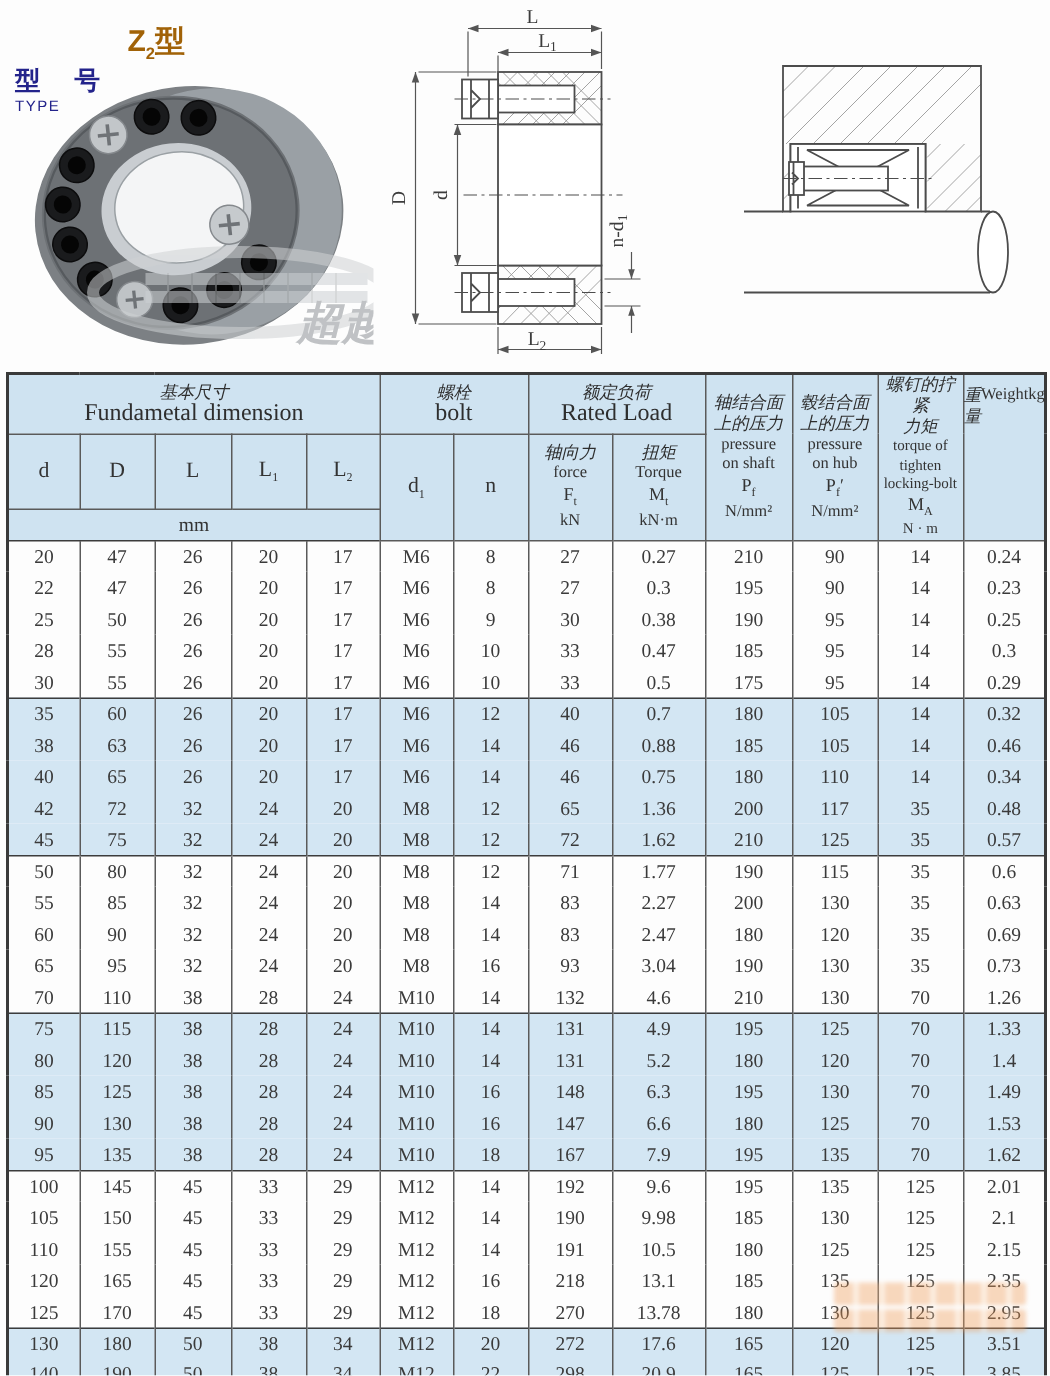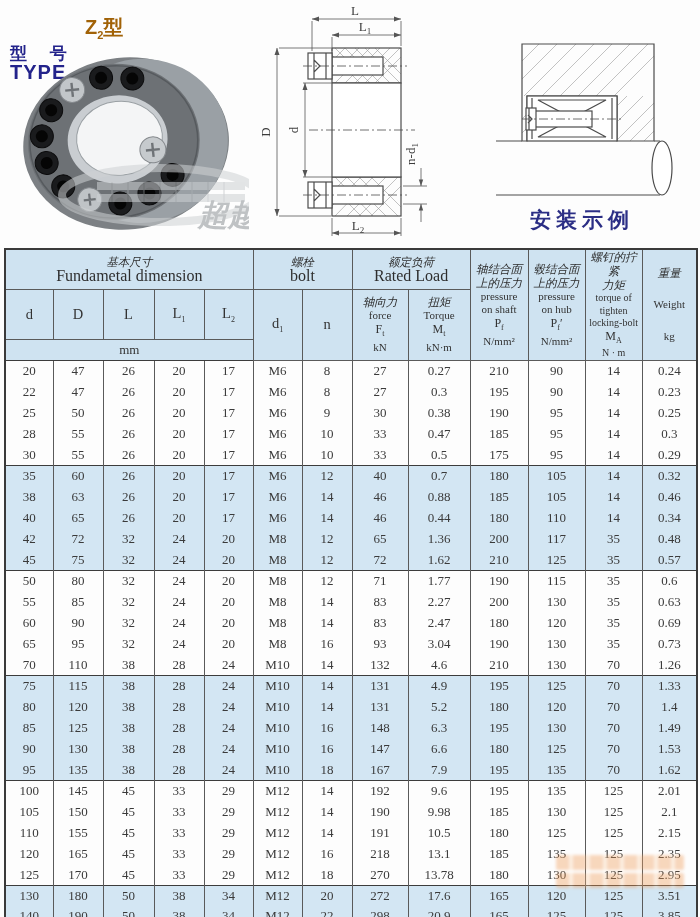--- a/index.html
+++ b/index.html
@@ -4,22 +4,22 @@
 <style>
   html,body{margin:0;padding:0;}
   body{width:700px;height:917px;position:relative;background:#ffffff;
        font-family:"Liberation Serif","DejaVu Serif",serif;color:#333;}
   .page{position:absolute;inset:0;overflow:hidden;background:#fdfdfd;}
 
   
   .title-block{position:absolute;left:10px;top:5px;}
   .title-cn{font-family:"Liberation Sans","DejaVu Sans",sans-serif;font-weight:bold;
             font-size:17px;color:#23238b;letter-spacing:9px;line-height:19px;margin-top:39px;}
-  .title-en{font-family:"Liberation Sans","DejaVu Sans",sans-serif;font-weight:bold;
-            font-size:20px;color:#23238b;letter-spacing:1px;line-height:18px;}
+  .title-en{font-family:"Liberation Sans","DejaVu Sans",sans-serif;font-weight:normal;
+            font-size:10px;color:#23238b;letter-spacing:1px;line-height:18px;}
   .model{position:absolute;left:85px;top:14px;font-family:"Liberation Sans",sans-serif;
          font-weight:bold;font-size:20px;color:#a16207;}
   .model sub{font-size:11px;}
 
   
   .photo-svg{position:absolute;left:2px;top:53px;}
   .section-svg{position:absolute;left:255px;top:4px;}
   .install-svg{position:absolute;left:472px;top:23px;}
   .install-caption{position:absolute;left:478px;top:206px;width:208px;text-align:center;
         font-family:"Liberation Sans","DejaVu Sans",sans-serif;font-weight:bold;
@@ -31,21 +31,21 @@
         border:2px solid #3a3a3a;}
   th,td{padding:0;text-align:center;vertical-align:middle;}
   thead th{border:1px solid #5a5a5a;background:#cfe3f1;font-weight:normal;}
   .cn{font-size:11.5px;font-style:italic;line-height:14px;color:#2e2e2e;}
   .en{font-size:16px;line-height:14px;color:#2e2e2e;}
   .stack{font-size:11px;line-height:13.5px;}
   .stack7{font-size:10px;line-height:12.5px;}
   .sym{font-size:12px;}
   sub{font-size:8px;}
   .dimhead{font-size:14.5px;}
-  .wcell{display:flex;flex-direction:column;justify-content:space-around;height:96px;}
+  .wcell{display:flex;justify-content:space-around;height:96px;}
   tr.h1{height:40px;} tr.h2{height:38px;} tr.h3{height:20px;}
   tbody tr{height:21px;}
   tbody td{border-left:1px solid #5a5a5a;border-right:1px solid #5a5a5a;
            font-size:13px;color:#3a3a3a;}
   tbody tr.band td{background:#d3e6f3;}
   tbody tr.gstart td{border-top:1.6px solid #3c3c3c;}
   thead tr.h3 th{border-bottom:1.6px solid #3c3c3c;}
 
   
   .tbl-wm{position:absolute;left:556px;top:852px;width:128px;height:42px;opacity:.38;
@@ -184,21 +184,20 @@
       <rect x="62" y="88" width="58" height="16" fill="#ffffff"></rect>
       <rect x="54" y="85" width="10" height="22" fill="#ffffff"></rect>
       <path d="M57,85 V107 M56,92 L60,96 L56,100"></path>
     </g>
     <g fill="none" stroke="#4c4c4c" stroke-width="1.2">
       <path d="M24,118 H50 M182,118 H188 M24,172 H188"></path>
       <ellipse cx="190" cy="145" rx="10" ry="27" fill="#ffffff"></ellipse>
     </g>
     <path d="M50,96 H150" stroke="#4c4c4c" stroke-width="0.8" stroke-dasharray="9 3 2 3"></path>
   </svg>
-  <div class="install-caption">安装示例</div>
 
   <div class="tbl-wrap">
     <table>
       <colgroup>
         <col style="width:48px">
           <col style="width:50px">
           <col style="width:51px">
         <col style="width:50px">
           <col style="width:49px">
           <col style="width:49px">
@@ -400,21 +399,21 @@
           </tr>
           <tr class="band">
             <td>40</td>
             <td>65</td>
             <td>26</td>
             <td>20</td>
             <td>17</td>
             <td>M6</td>
             <td>14</td>
             <td>46</td>
-            <td>0.44</td>
+            <td>0.75</td>
             <td>180</td>
             <td>110</td>
             <td>14</td>
             <td>0.34</td>
           </tr>
           <tr class="band">
             <td>42</td>
             <td>72</td>
             <td>32</td>
             <td>24</td>

